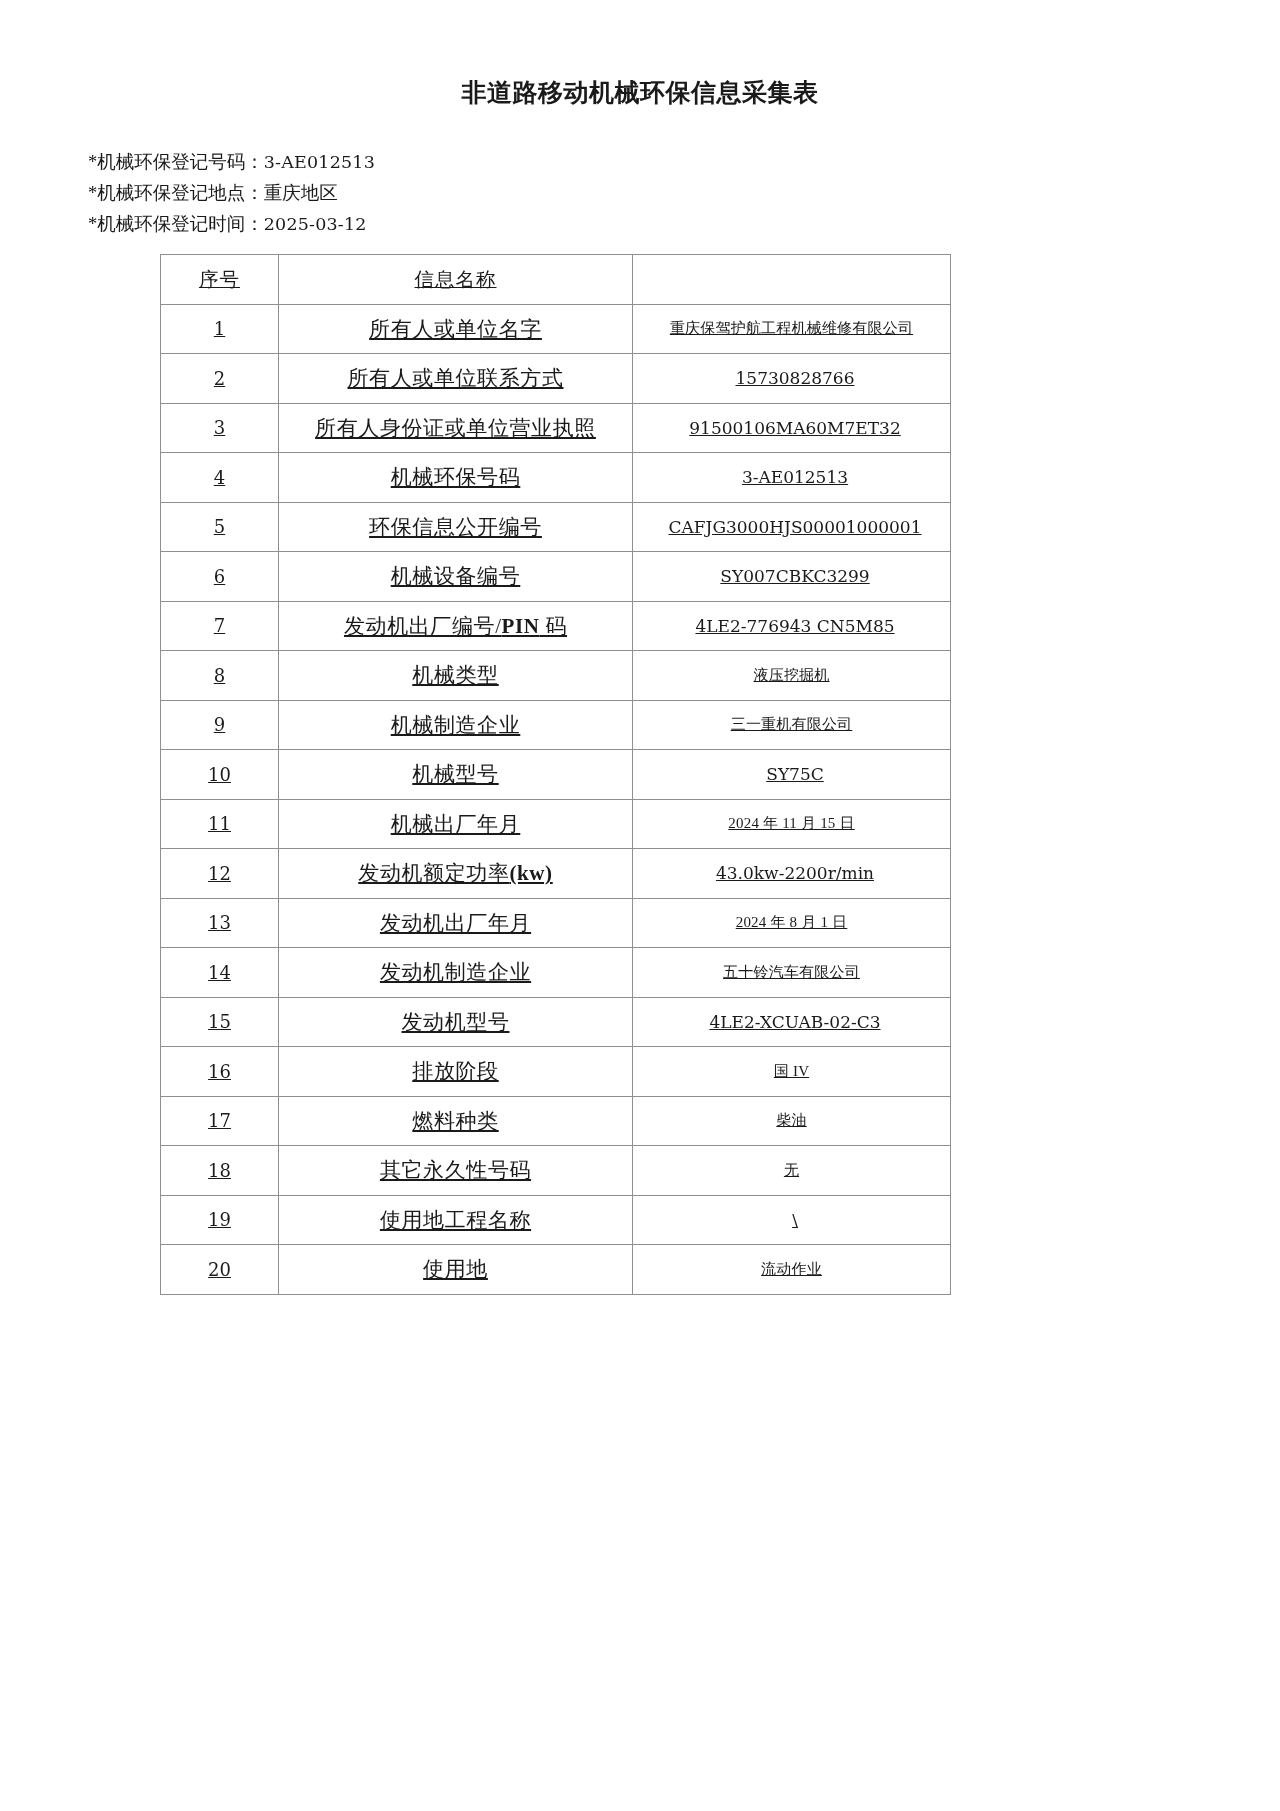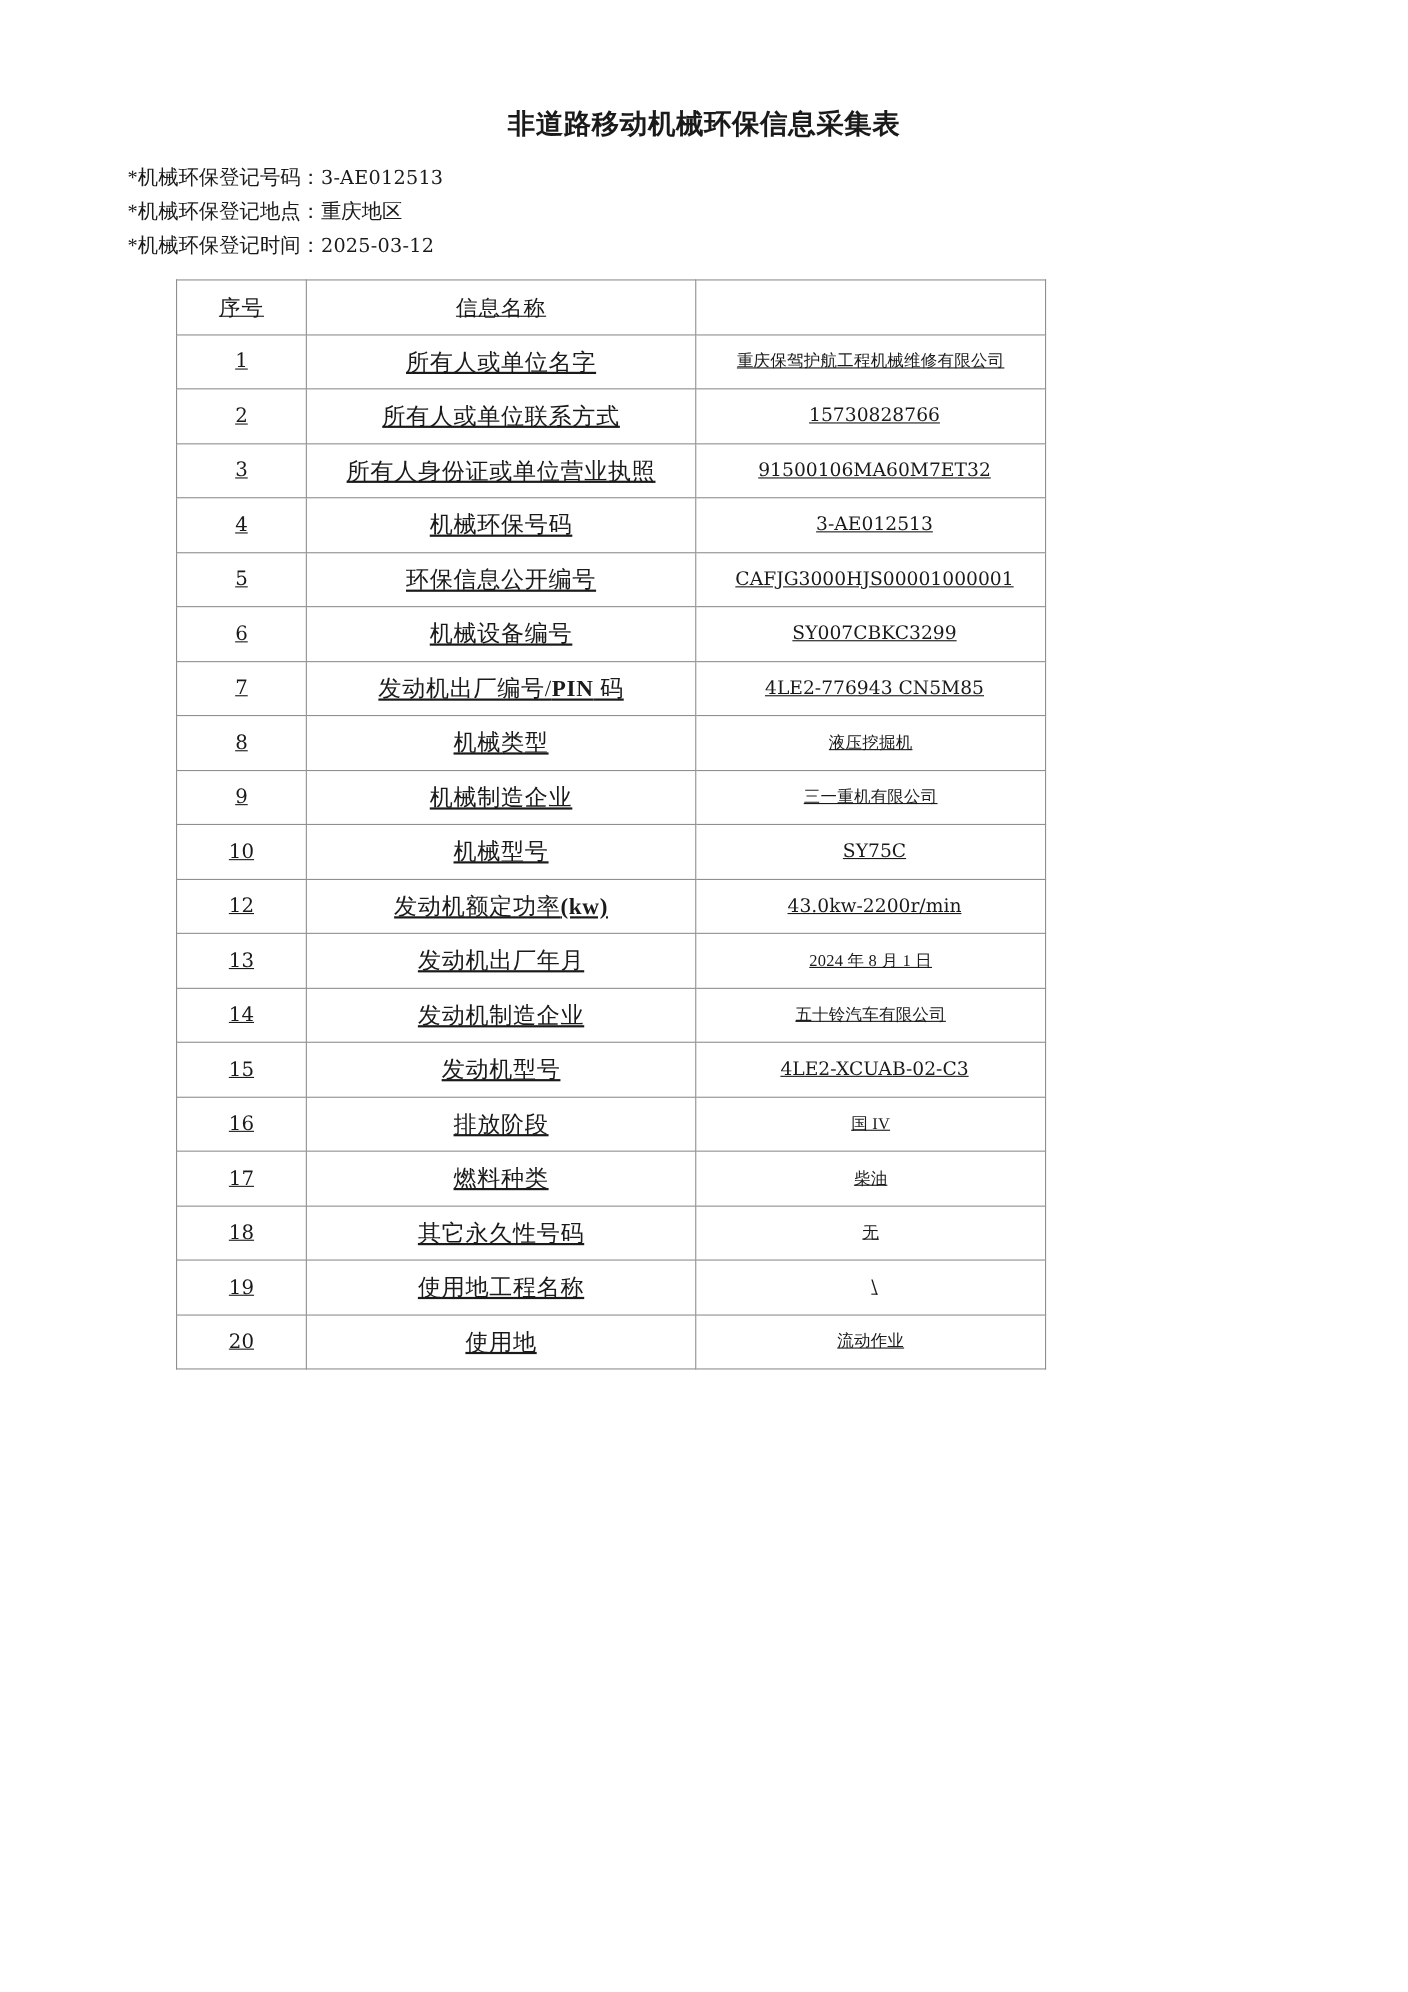--- a/index.html
+++ b/index.html
@@ -20,26 +20,26 @@
     height: 1811px;
     box-sizing: border-box;
     padding: 0;
   }
   .doc-title {
     text-align: center;
     font-size: 25px;
     font-weight: bold;
     letter-spacing: 0.5px;
     margin: 0;
-    padding-top: 96px;
+    padding-top: 76px;
     font-family: "Liberation Serif", "DejaVu Serif", serif;
   }
   .meta-block {
-    margin-top: 18px;
-    padding-left: 116px;
+    margin-top: 38px;
+    padding-left: 88px;
   }
   .meta-line {
     font-size: 18.5px;
     line-height: 31px;
     white-space: nowrap;
     font-family: "Liberation Serif", "DejaVu Serif", serif;
   }
   .meta-line .mono {
     font-family: "DejaVu Serif", "Liberation Serif", serif;
     font-size: 17.5px;
@@ -175,20 +175,25 @@
             <td class="idx-cell">9</td>
             <td class="name-cell">机械制造企业</td>
             <td class="val-cell">三一重机有限公司</td>
           </tr>
           <tr>
             <td class="idx-cell">10</td>
             <td class="name-cell">机械型号</td>
             <td class="val-cell latin">SY75C</td>
           </tr>
           <tr>
+            <td class="idx-cell">11</td>
+            <td class="name-cell">机械出厂年月</td>
+            <td class="val-cell">2024 年 11 月 15 日</td>
+          </tr>
+          <tr>
             <td class="idx-cell">12</td>
             <td class="name-cell">发动机额定功率<b>(kw)</b></td>
             <td class="val-cell latin">43.0kw-2200r/min</td>
           </tr>
           <tr>
             <td class="idx-cell">13</td>
             <td class="name-cell">发动机出厂年月</td>
             <td class="val-cell">2024 年 8 月 1 日</td>
           </tr>
           <tr>

